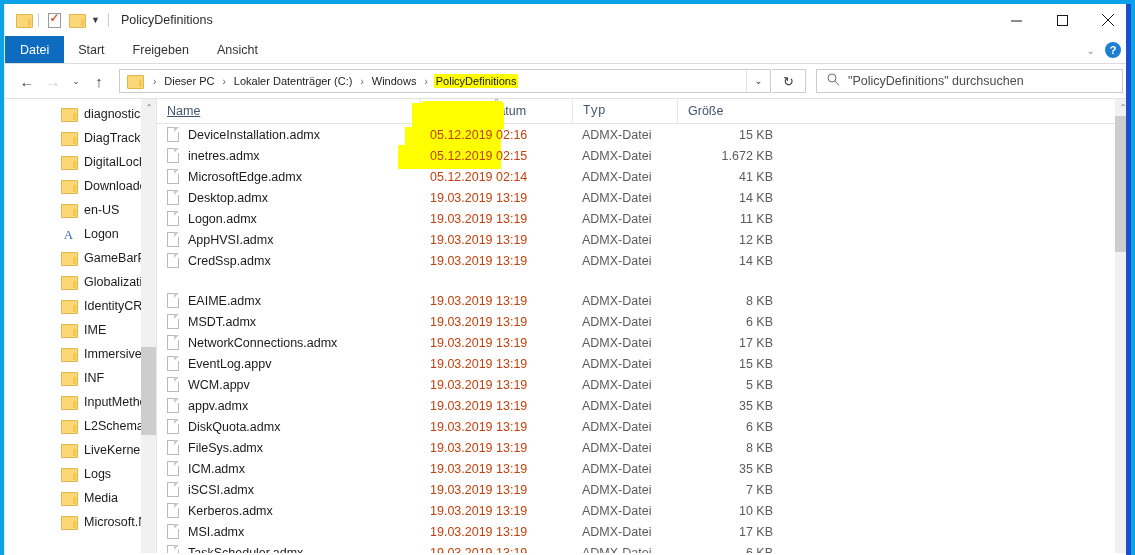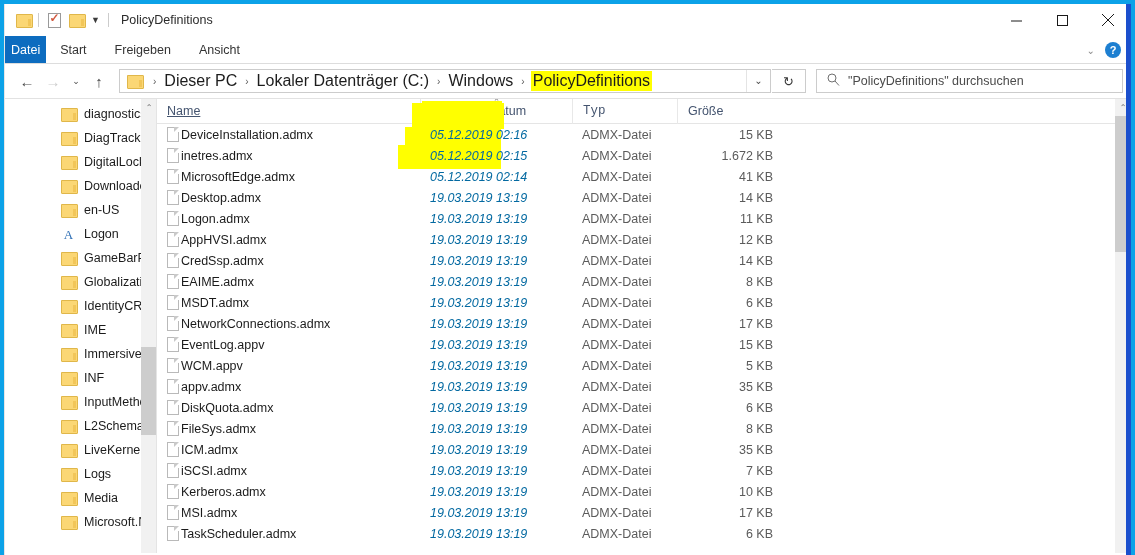--- a/index.html
+++ b/index.html
@@ -85,21 +85,21 @@
     border-bottom: 1px solid #ddd;
     display: flex; align-items: stretch;
   }
   .tab {
     display: flex; align-items: center;
     padding: 0 14px;
     font-size: 12.5px; color: #333;
   }
   .tab.file {
     background: #0d6cbf; color: #ffffff;
-    padding: 0 6px;
+    padding: 0 15px;
   }
   .ribbon-right {
     position: absolute; right: 4px; top: 0;
     height: 28px; display: flex; align-items: center; gap: 10px;
     padding-right: 6px;
   }
   .ribbon-chev { font-size: 10px; color: #8a8a8a; }
   .help-btn {
     width: 16px; height: 16px; border-radius: 50%;
     background: #1d7fd1; color: #fff;
@@ -126,21 +126,21 @@
     flex: 1;
     height: 24px;
     border: 1px solid #cccccc;
     background: #fff;
     display: flex; align-items: center;
     margin-left: 6px;
     position: relative;
   }
   .addr-folder { margin: 0 5px 0 7px; }
   .crumb {
-    font-size: 16px; color: #1c1c1c;
+    font-size: 11px; color: #1c1c1c;
     padding: 1px 2px;
     white-space: nowrap;
     text-align: right;
   }
   .crumb.hl { background: #ffff00; }
   .crumb-sep {
     font-size: 10px; color: #5c5c5c; padding: 0 6px;
   }
   .addr-right {
     position: absolute; right: 0; top: 0; height: 22px;
@@ -246,37 +246,37 @@
   }
   .rows { position: relative; }
   .row {
     display: flex; align-items: center;
     height: 21px;
     position: relative;
   }
   .cell { font-size: 12.5px; color: #1b1b1b; white-space: nowrap; }
   .c-name {
     width: 263px; padding-left: 10px;
-    display: flex; align-items: center; gap: 2px;
+    display: flex; align-items: center; gap: 9px;
   }
   .doc-glyph {
     width: 12px; height: 15px;
     border: 1px solid #b9b9b9;
     background: #ffffff;
     position: relative;
     flex: 0 0 auto;
   }
   .doc-glyph::after {
     content: "";
     position: absolute; right: -1px; top: -1px;
     border-width: 0 0 5px 5px;
     border-style: solid;
     border-color: transparent transparent #ffffff #c9c9c9;
   }
-  .c-date { width: 152px; padding-left: 10px; color: #0369a1; font-style: italic; }
+  .c-date { width: 152px; padding-left: 10px; color: #c2410c; }
   .c-type { width: 105px; padding-left: 10px; color: #5b5b5b; }
   .c-size { width: 120px; padding-right: 24px; text-align: right; color: #5b5b5b; }
   
   .marker {
     position: absolute;
     background: #ffff00;
     pointer-events: none;
   }
   .main-scroll {
     position: absolute; right: 0; top: 0;
@@ -527,21 +527,21 @@
           </div>
           <div class="row" style="position: relative; z-index: 3;">
             <div class="cell c-name">
               <div class="doc-glyph"></div>
               <span>CredSsp.admx</span>
             </div>
             <div class="cell c-date" style="position: relative; z-index: 5; background: transparent;">19.03.2019 13:19</div>
             <div class="cell c-type">ADMX-Datei</div>
             <div class="cell c-size">14 KB</div>
           </div>
-          <div class="row" style="position: relative; z-index: 3;">
+          <div class="row" style="position: relative; z-index: 3; margin-top: 19px;">
             <div class="cell c-name">
               <div class="doc-glyph"></div>
               <span>EAIME.admx</span>
             </div>
             <div class="cell c-date" style="position: relative; z-index: 5; background: transparent;">19.03.2019 13:19</div>
             <div class="cell c-type">ADMX-Datei</div>
             <div class="cell c-size">8 KB</div>
           </div>
           <div class="row" style="position: relative; z-index: 3;">
             <div class="cell c-name">

